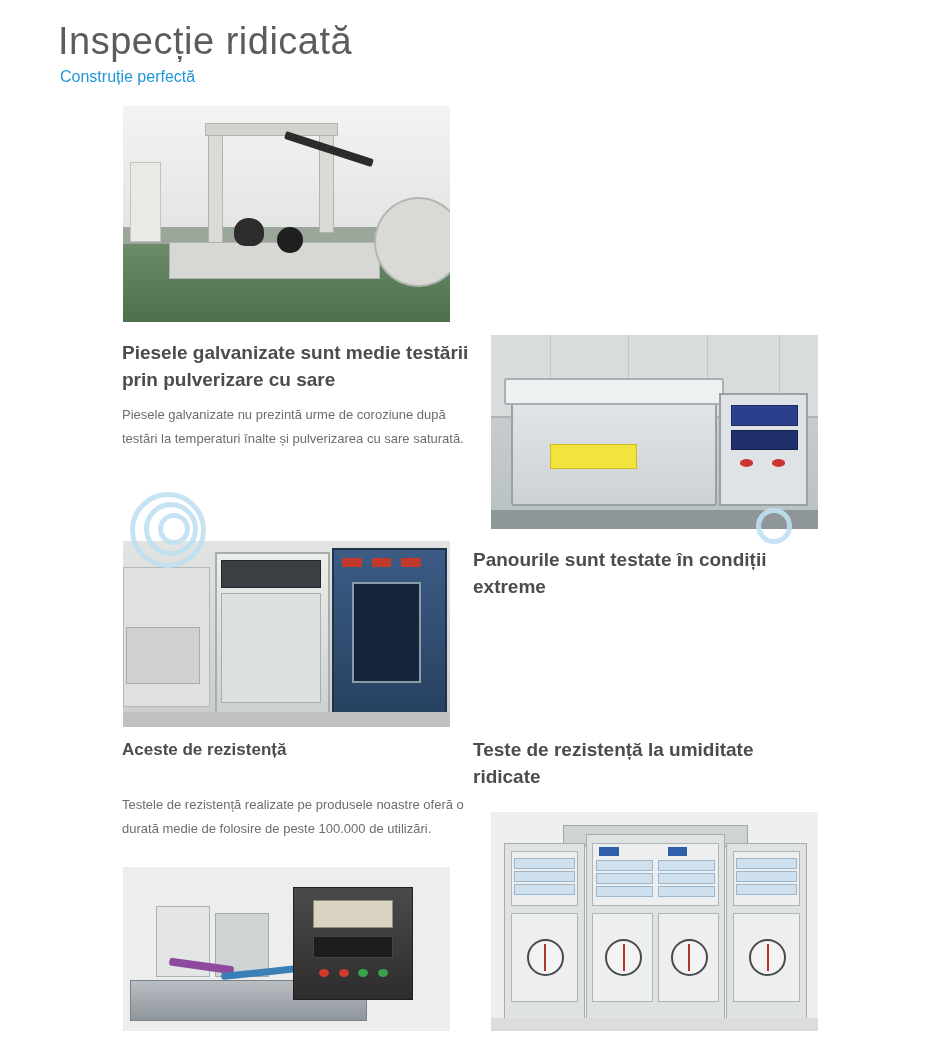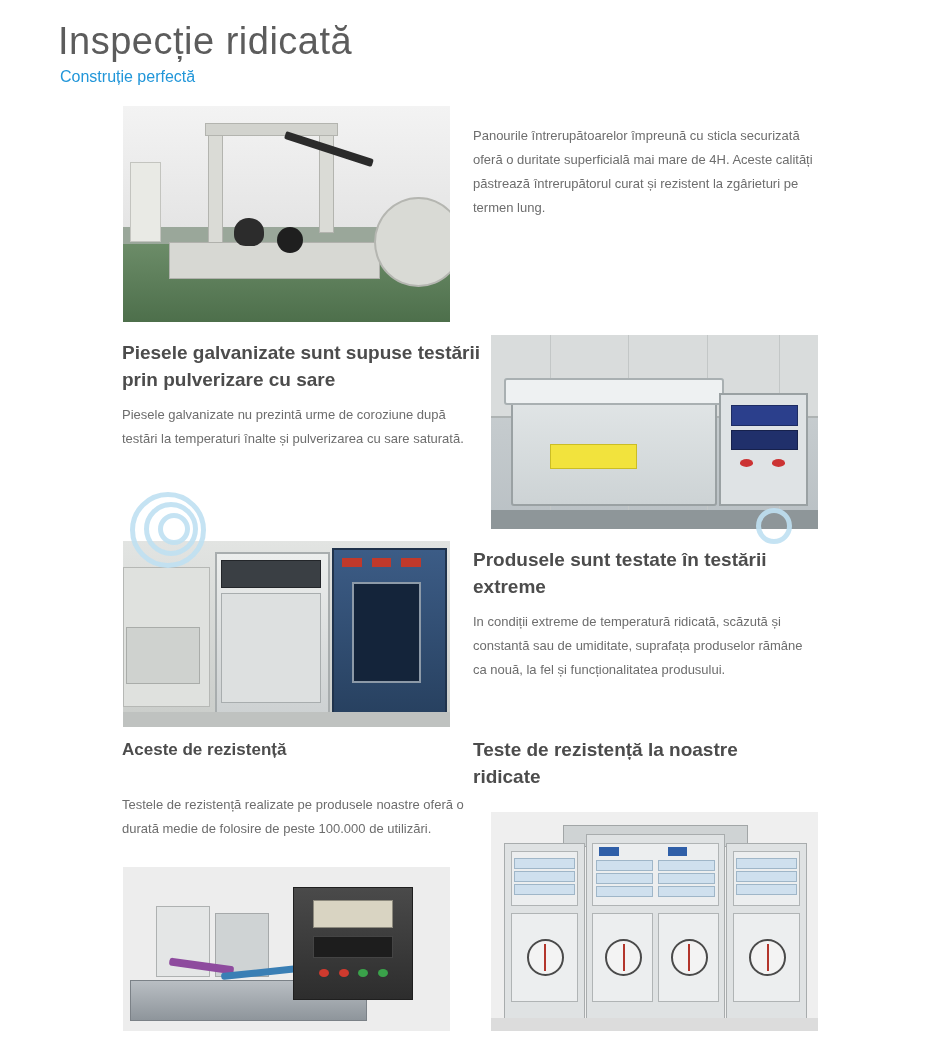--- a/index.html
+++ b/index.html
@@ -227,25 +227,24 @@
   <div class="p1-arm2"></div>
   <div class="p1-top"></div>
   <div class="p1-pencil"></div>
   <div class="p1-base"></div>
   <div class="p1-knob1"></div>
   <div class="p1-knob2"></div>
   <div class="p1-wheel"></div>
 </div>
 
 <div class="blk" style="left:473px; top:124px; width:340px;">
-  <p class="blk-body">Panourile întrerupătoarelor împreună cu sticla securizată oferă o duritate superficială mai mare de 4H. Aceste calități păstrează întrerupătorul curat și rezistent la zgârieturi pe termen lung.</p>
 </div>
 
 <div class="blk" style="left:122px; top:339px; width:360px;">
-  <h2 class="blk-title">Piesele galvanizate sunt supuse testării prin pulverizare cu sare</h2>
+  <h2 class="blk-title">Piesele galvanizate sunt medie testării prin pulverizare cu sare</h2>
   <p class="blk-body" style="">Piesele galvanizate nu prezintă urme de coroziune după testări la temperaturi înalte și pulverizarea cu sare saturată.</p>
 </div>
 
 <div class="photo photo2">
   <div class="p2-wall"></div>
   <div class="p2-tiles"></div>
   <div class="p2-tileline" style="left:18%;"></div>
   <div class="p2-tileline" style="left:42%;"></div>
   <div class="p2-tileline" style="left:66%;"></div>
   <div class="p2-tileline" style="left:88%;"></div>
@@ -269,22 +268,21 @@
   <div class="p3-mid-door"></div>
   <div class="p3-right"></div>
   <div class="p3-right-win"></div>
   <div class="p3-redbtn" style="left:67%; top:9%; width:6%; height:5%;"></div>
   <div class="p3-redbtn" style="left:76%; top:9%; width:6%; height:5%;"></div>
   <div class="p3-redbtn" style="left:85%; top:9%; width:6%; height:5%;"></div>
   <div class="p3-floor"></div>
 </div>
 
 <div class="blk" style="left:473px; top:546px; width:345px;">
-  <h2 class="blk-title">Produsele sunt testate în testării extreme</h2>
-  <p class="blk-body">In condiții extreme de temperatură ridicată, scăzută și constantă sau de umiditate, suprafața produselor rămâne ca nouă, la fel și funcționalitatea produsului.</p>
+  <h2 class="blk-title">Panourile sunt testate în condiții extreme</h2>
 </div>
 
 <div class="blk" style="left:122px; top:736px; width:345px;">
   <h2 class="blk-title small">Aceste de rezistență</h2>
   <p class="blk-body" style="margin-top:30px;">Testele de rezistență realizate pe produsele noastre oferă o durată medie de folosire de peste 100.000 de utilizări.</p>
 </div>
 
 <div class="photo photo4">
   <div class="p4-bg"></div>
   <div class="p4-table"></div>
@@ -295,21 +293,21 @@
   <div class="p4-box"></div>
   <div class="p4-screen"></div>
   <div class="p4-screen2"></div>
   <div class="p4-rdot" style="left:60%; top:62%; width:3%; height:5%;"></div>
   <div class="p4-rdot" style="left:66%; top:62%; width:3%; height:5%;"></div>
   <div class="p4-gdot" style="left:72%; top:62%; width:3%; height:5%;"></div>
   <div class="p4-gdot" style="left:78%; top:62%; width:3%; height:5%;"></div>
 </div>
 
 <div class="blk" style="left:473px; top:736px; width:330px;">
-  <h2 class="blk-title">Teste de rezistență la noastre ridicate</h2>
+  <h2 class="blk-title">Teste de rezistență la umiditate ridicate</h2>
 </div>
 
 <div class="photo photo5">
   <div class="p5-bg"></div>
   <div class="p5-top"></div>
   <div class="p5-rack" style="left:4%;  top:14%; width:24%; height:80%;"></div>
   <div class="p5-rack" style="left:29%; top:10%; width:42%; height:84%;"></div>
   <div class="p5-rack" style="left:72%; top:14%; width:24%; height:80%;"></div>
 
   <div class="p5-panel" style="left:6%;  top:18%; width:20%; height:24%;"></div>

